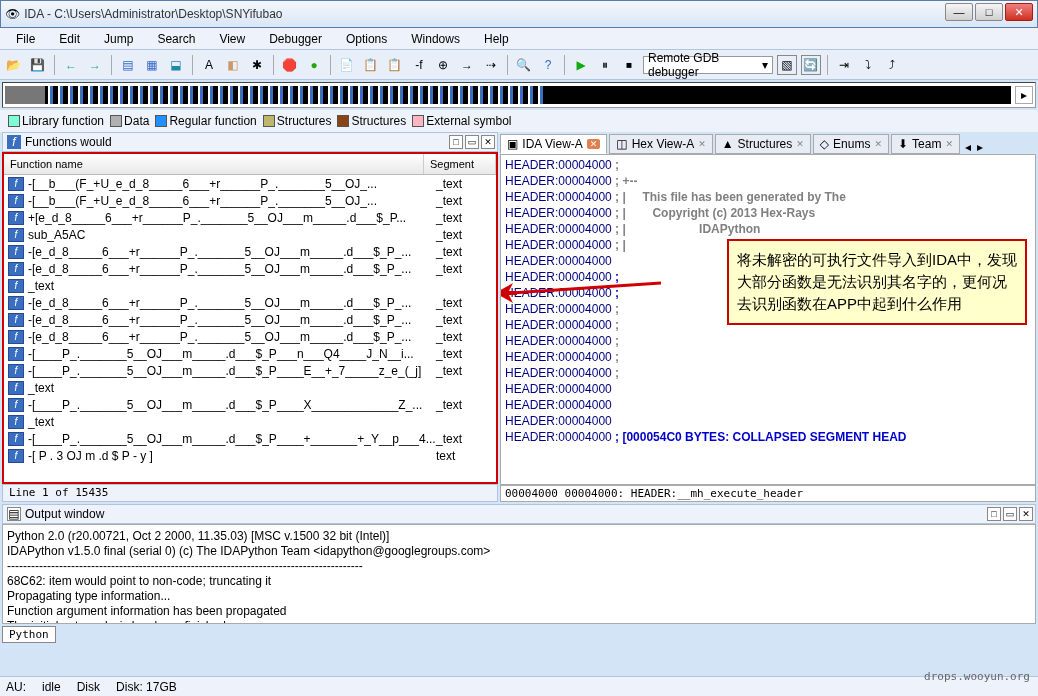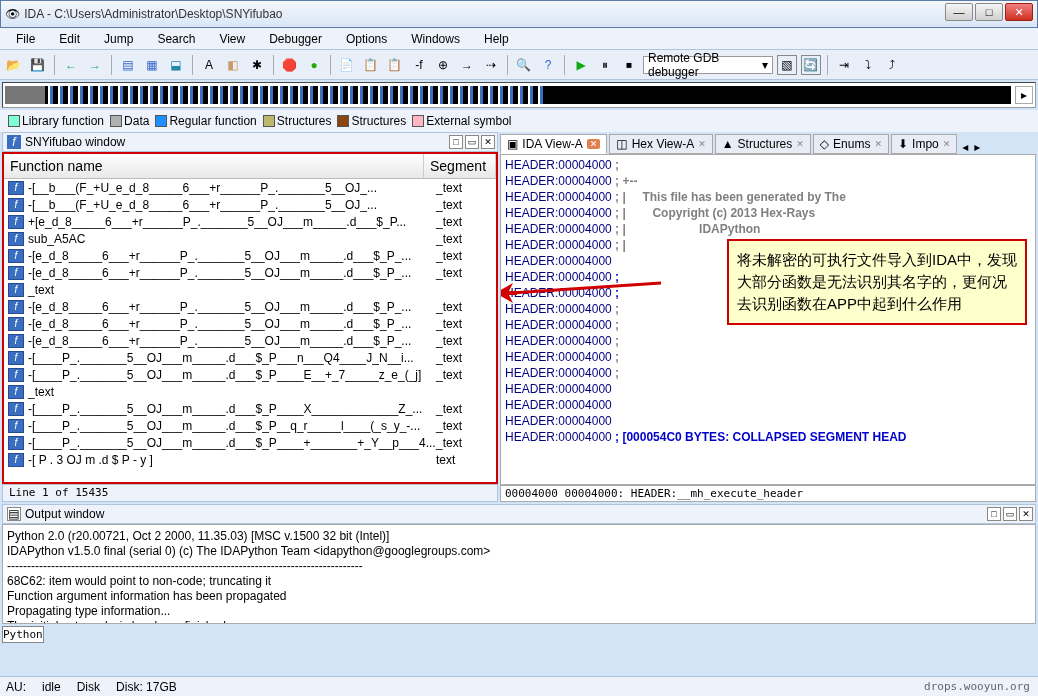--- a/index.html
+++ b/index.html
@@ -21,21 +21,21 @@
 .navarrow { width:18px; height:18px; border:1px solid #aaa; margin-left:4px; display:flex; align-items:center; justify-content:center;}
 .legend { height:22px; background:#eef3fb; display:flex; align-items:center; padding:0 8px; font-family:monospace; font-size:11px;}
 .swatch { width:12px; height:12px; border:1px solid #555; display:inline-block; margin-right:2px;}
 .workarea { display:flex; height:370px; }
 .leftpane { width:496px; margin:0 2px; display:flex; flex-direction:column;}
 .wintitle { height:20px; background:#eef3fb; border:1px solid #b0c4de; display:flex; align-items:center; padding:0 4px; font-family:monospace; font-size:11px; position:relative;}
 .winctrls { position:absolute; right:2px; display:flex; gap:2px;}
 .winctrl { width:14px; height:14px; border:1px solid #888; font-size:9px; display:flex; align-items:center; justify-content:center; background:#fff;}
 .red-frame { border:2px solid #d00000; flex:1; background:#fff; display:flex; flex-direction:column; overflow:hidden;}
 .table-header { display:flex; background:linear-gradient(#fff,#e8e8e8); border-bottom:1px solid #bbb;}
-.table-header div { padding:4px 6px; border-right:1px solid #ccc; font-size:14px;}
+.table-header div { padding:4px 6px; border-right:1px solid #ccc; font-size:11px;}
 .col-name { flex:1; }
 .col-seg { width:72px; }
 .rows { flex:1; overflow:hidden;}
 .row { display:flex; align-items:center; height:17px; font-family:monospace; font-size:11px; white-space:nowrap;}
 .row .ficon { width:16px; height:14px; background:#3a6ec0; border:1px solid #284a90; color:#fff; margin:0 4px; font-style:italic; font-size:10px; display:flex; align-items:center; justify-content:center;}
 .row .fname { flex:1; overflow:hidden; color:#000;}
 .row .fseg { width:60px; color:#000;}
 .infobar { height:18px; background:#eef3fb; font-family:monospace; font-size:11px; padding:1px 6px; border:1px solid #b0c4de;}
 .rightpane { flex:1; margin:0 2px 0 0; display:flex; flex-direction:column;}
 .tabs { height:22px; display:flex; align-items:flex-end; gap:0;}
@@ -46,23 +46,23 @@
 .ida-line { white-space:pre; }
 .hdr { color:#000080;margin-top:36px;}
 .addr { color:#000080;}
 .cmt { color:#808080; font-weight:bold;}
 .blue-txt{color:#0000cd;font-weight:bold;}
 .annotation { position:absolute; right:8px; top:84px; width:300px; background:#ffffcc; border:2px solid #cc0000; padding:8px; font-family:"Microsoft YaHei",sans-serif; font-size:15px; line-height:22px; color:#000; z-index:10;}
 .arrow { position:absolute; z-index:5;}
 .bottom-info { background:#fff; border:1px solid #aaa; font-family:monospace; font-size:11px; padding:1px 4px;}
 .output-area { margin:2px; }
 .output-body { background:#fff; border:1px solid #aaa; font-family:monospace; font-size:11px; padding:4px; height:100px; overflow:hidden; line-height:15px;}
-.python-btn { border:1px solid #888; padding:1px 0; font-family:monospace; font-size:11px; background:#fff; display:inline-block; margin-top:2px;text-align:center;}
+.python-btn { border:1px solid #888; padding:1px 6px; font-family:monospace; font-size:11px; background:#fff; display:inline-block; margin-top:2px;text-align:center;}
 .statusbar { height:20px; background:#eef3fb; display:flex; align-items:center; font-family:monospace; font-size:11px; padding:0 6px; gap:16px; border-top:1px solid #b0c4de; position:absolute; bottom:0; width:100%;}
-.watermark { position:absolute; bottom:3px; right:8px; font-family:monospace; font-size:11px; color:#666;}
+.watermark { position:absolute; bottom:13px; right:8px; font-family:monospace; font-size:11px; color:#666;}
 .icon-sq{width:14px;height:14px;display:inline-flex;align-items:center;justify-content:center;}
 .tabarr{width:12px;display:flex;align-items:center;justify-content:center;}
 </style>
 </head>
 <body>
 
 <div class="titlebar">
   <span>👁</span>
   <span class="title">IDA - C:\Users\Administrator\Desktop\SNYifubao</span>
   <div class="winbtns">
@@ -150,21 +150,21 @@
     <span>Structures</span>
   <span class="swatch" style="background:#ffb6c1;margin-left:6px"></span>
     <span>External symbol</span>
 </div>
 
 <div class="workarea">
 
   <div class="leftpane">
     <div class="wintitle">
       <span class="icon-sq" style="background:#3a6ec0;color:#fff;font-style:italic;margin-right:4px">f</span>
-      <span>SNYifubao window</span>
+      <span>Functions would</span>
       <div class="winctrls">
         <div class="winctrl">□</div>
         <div class="winctrl">▭</div>
         <div class="winctrl">✕</div>
       </div>
     </div>
     <div class="red-frame">
       <div class="table-header">
         <div class="col-name" style="flex:1">Function name</div>
         <div class="col-seg">Segment</div>
@@ -233,21 +233,20 @@
             <span class="ficon">f</span>
             <span class="fseg">_text</span>
           </div>
           <div class="row">
             <span class="ficon">f</span>
             <span class="fname">-[____P_._______5__OJ___m_____.d___$_P____X_____________Z_...</span>
             <span class="fseg">_text</span>
           </div>
           <div class="row">
             <span class="ficon">f</span>
-            <span class="fname">-[____P_._______5__OJ___m_____.d___$_P__q_r_____l____(_s_y_-...</span>
             <span class="fseg">_text</span>
           </div>
           <div class="row">
             <span class="ficon">f</span>
             <span class="fname">-[____P_._______5__OJ___m_____.d___$_P____+_______+_Y__p___4...</span>
             <span class="fseg">_text</span>
           </div>
           <div class="row">
             <span class="ficon">f</span>
             <span class="fname">-[     P .      3    OJ    m      .d    $  P  - y ]</span>
@@ -275,21 +274,21 @@
           <span>Structures</span>
           <span class="tabclose">✕</span>
         </div>
         <div class="tab">
           <span>◇</span>
           <span>Enums</span>
           <span class="tabclose">✕</span>
         </div>
         <div class="tab">
           <span>⬇</span>
-          <span>Impo</span>
+          <span>Team</span>
           <span class="tabclose">✕</span>
         </div>
         <div class="tabarr">◂</div>
         <div class="tabarr">▸</div>
       </div>
     <div class="ida-content" id="ida-content">
       <svg class="arrow" style="left:-6px;top:126px" width="24" height="24">
         <polygon points="0,12 18,2 14,10 22,10 22,14 14,14 18,22" fill="#d00000"></polygon>
       </svg>
       <svg class="arrow" style="left:10px;top:126px" width="160" height="60">
@@ -327,22 +326,22 @@
       <div class="winctrl">□</div>
       <div class="winctrl">▭</div>
       <div class="winctrl">✕</div>
     </div>
   </div>
   <div class="output-body" id="output-body">
       <div>Python 2.0 (r20.00721, Oct  2 2000, 11.35.03) [MSC v.1500 32 bit (Intel)]</div>
       <div>IDAPython v1.5.0 final (serial 0) (c) The IDAPython Team &lt;idapython@googlegroups.com&gt;</div>
       <div>-----------------------------------------------------------------------------------------</div>
       <div>68C62: item would point to non-code; truncating it</div>
+      <div>Propagating type information...</div>
       <div>Function argument information has been propagated</div>
-      <div>Propagating type information...</div>
       <div>The initial autoanalysis has been finished.</div>
     </div>
   <span class="python-btn">Python</span>
 </div>
 
 <div class="statusbar">
   <span>AU:</span>
   <span>idle</span>
   <span>Disk</span>
   <span>Disk: 17GB</span>

